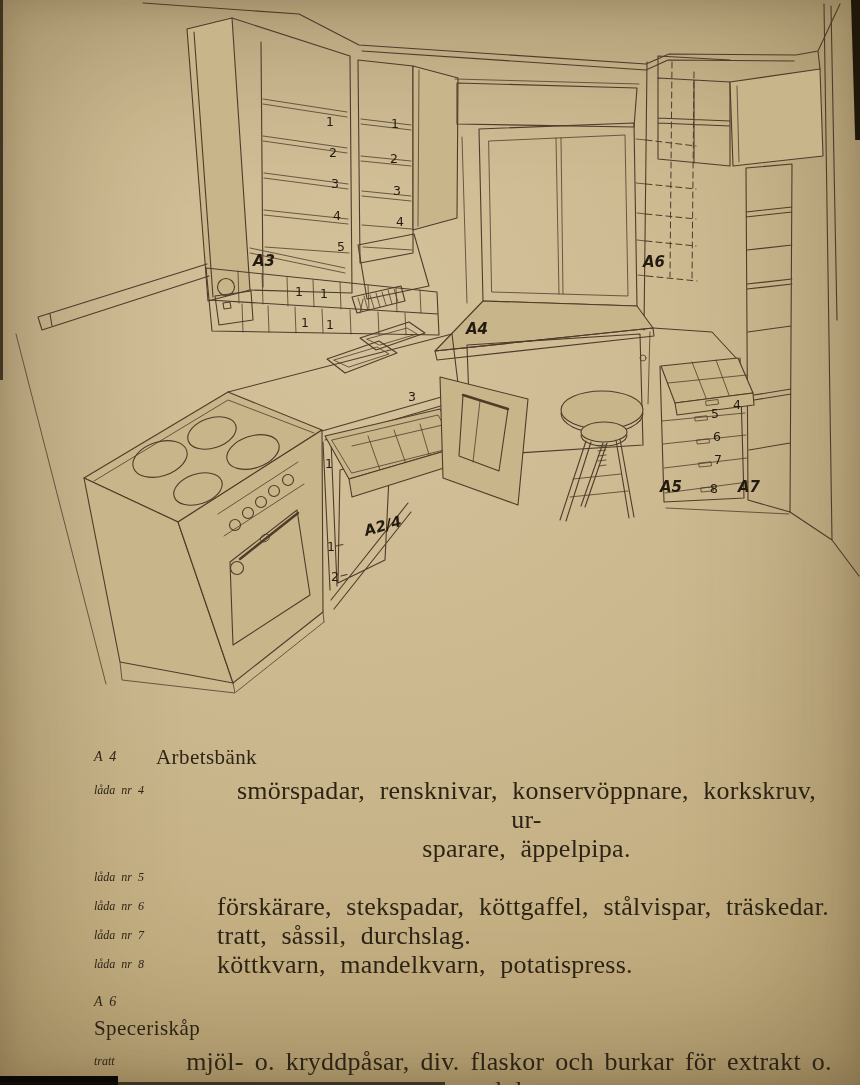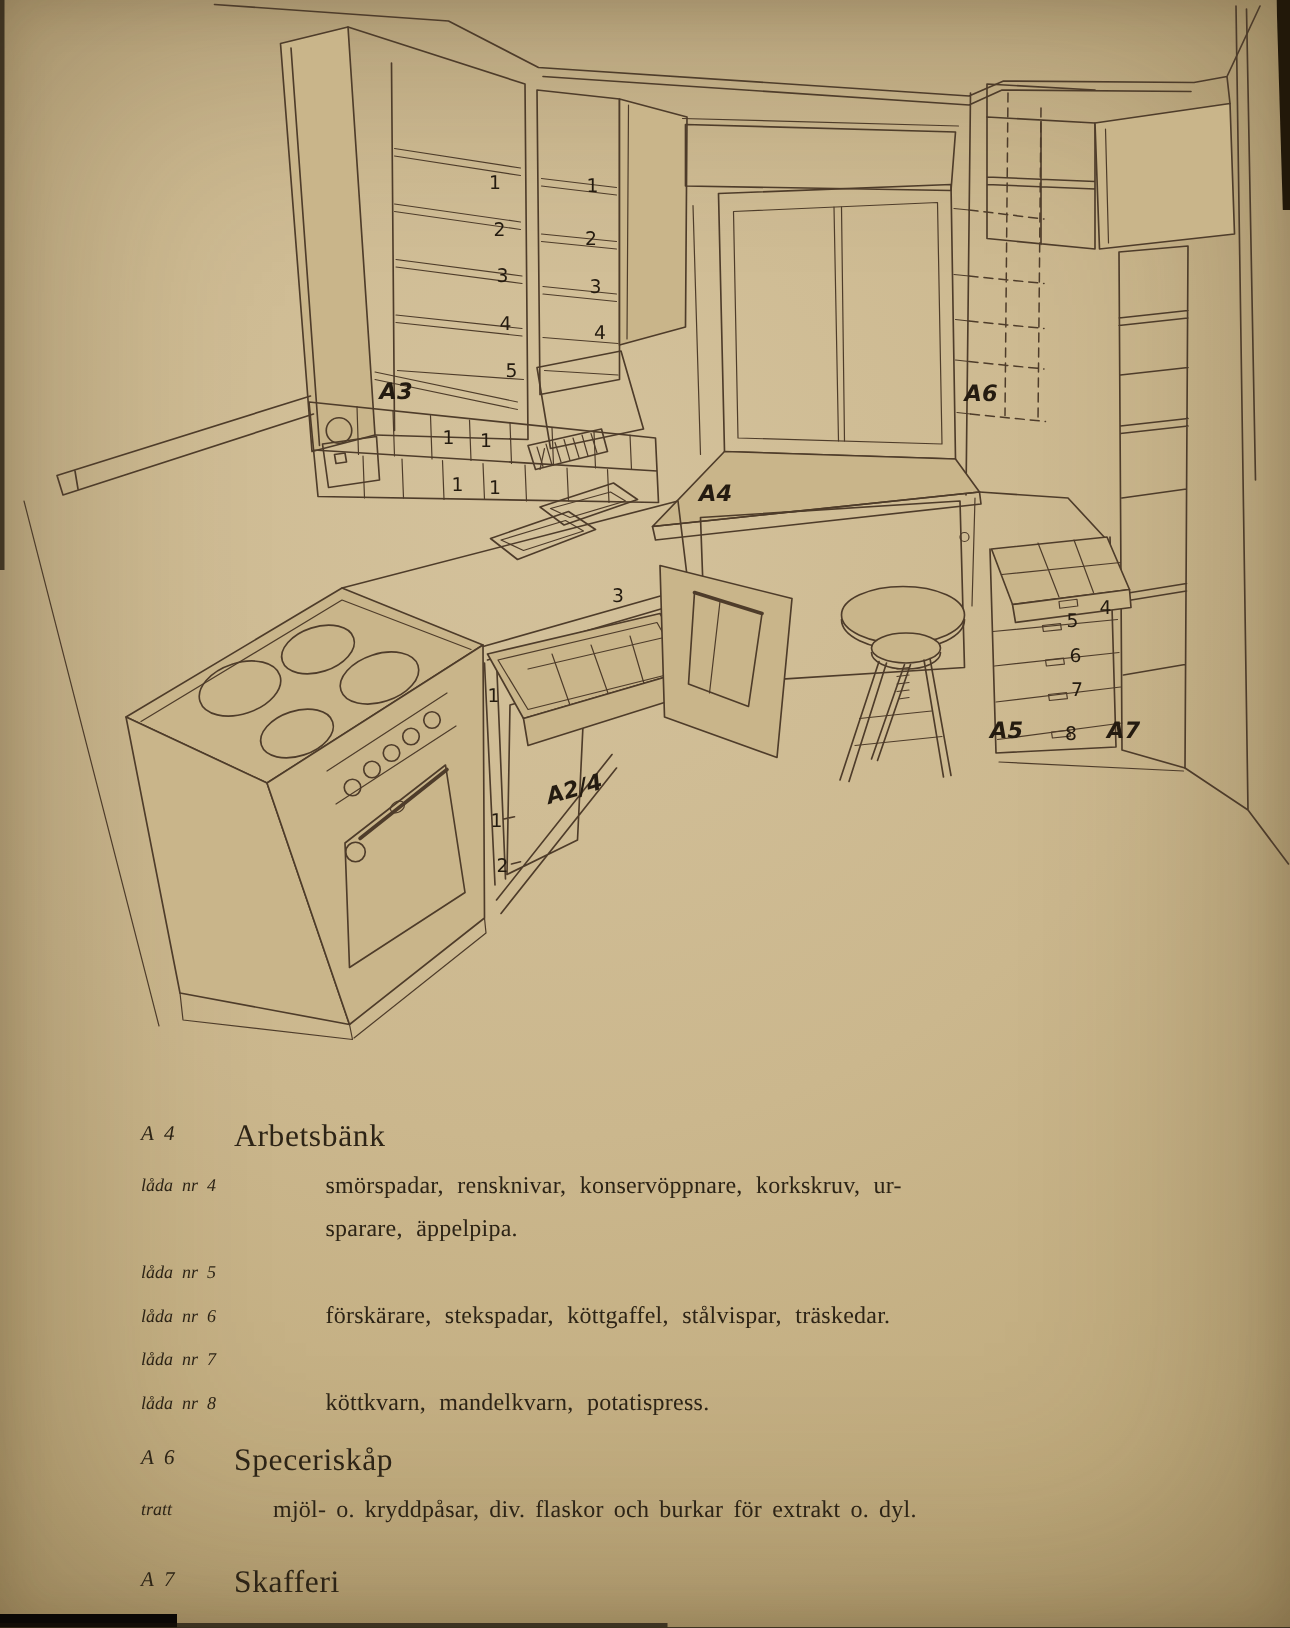--- a/index.html
+++ b/index.html
@@ -11,25 +11,25 @@
   svg .ln{fill:none;stroke:#4e3c2a;stroke-width:1.1;stroke-linecap:round;stroke-linejoin:round;}
   svg .thin{stroke-width:0.8;}
   svg .thick{stroke-width:2.4;}
   svg .dash{stroke-dasharray:6 4;stroke-width:1;}
   svg .paper{fill:#c9b58a;}
   svg text.lbl{font:12.5px "DejaVu Sans", sans-serif;fill:#241b10;}
   svg text.lblA{font:italic 600 15px "DejaVu Sans", sans-serif;fill:#241b10;}
   .legend{position:absolute;left:94px;top:744px;width:742px;color:#2d2416;}
   .entry{display:flex;align-items:flex-start;}
   .entry .term{flex:none;width:123px;font-style:italic;font-size:12px;line-height:29px;word-spacing:.25em;}
-  .entry .desc{font-size:16px;line-height:29px;white-space:pre-line;word-spacing:.3em;letter-spacing:.01em;}
+  .entry .desc{font-size:26px;line-height:29px;white-space:pre-line;word-spacing:.3em;letter-spacing:.01em;text-align:center;}
   .entry.heading{margin:0 0 6px 0;}
   .entry.heading .term{width:62px;font-size:14px;line-height:26px;}
   .entry.heading .title{font-size:21px;line-height:26px;letter-spacing:.02em;}
-  .entry.h2{margin-top:10px;}
+  .entry.h2{margin-top:10px;flex-direction:column;}
   .entry.h3{margin-top:20px;}
   .entry.narrow .term{width:88px;}
   .entry.narrow .desc{word-spacing:.16em;}
   .edge{position:absolute;}
   .edge-left{left:0;top:0;width:3px;height:380px;background:rgba(34,24,12,.75);}
   .edge-right-top{right:0;top:0;width:12px;height:140px;background:#221809;
     clip-path:polygon(25% 0,100% 0,100% 100%,60% 100%);}
   .edge-bottom-left{left:0;bottom:0;width:118px;height:9px;background:#0b0806;}
   .edge-bottom-line{left:0;bottom:0;width:445px;height:3px;background:rgba(22,15,8,.7);}
 </style>
@@ -195,20 +195,21 @@
     </div>
     <div class="entry item">
       <span class="term">låda nr 5</span>
     </div>
     <div class="entry item">
       <span class="term">låda nr 6</span>
       <span class="desc">förskärare, stekspadar, köttgaffel, stålvispar, träskedar.</span>
     </div>
     <div class="entry item">
       <span class="term">låda nr 7</span>
+      <span class="desc">tratt, såssil, durchslag.</span>
     </div>
     <div class="entry item">
       <span class="term">låda nr 8</span>
       <span class="desc">köttkvarn, mandelkvarn, potatispress.</span>
     </div>
     <div class="entry heading h2">
       <span class="term">A 6</span>
       <span class="title">Speceriskåp</span>
     </div>
     <div class="entry item narrow">

